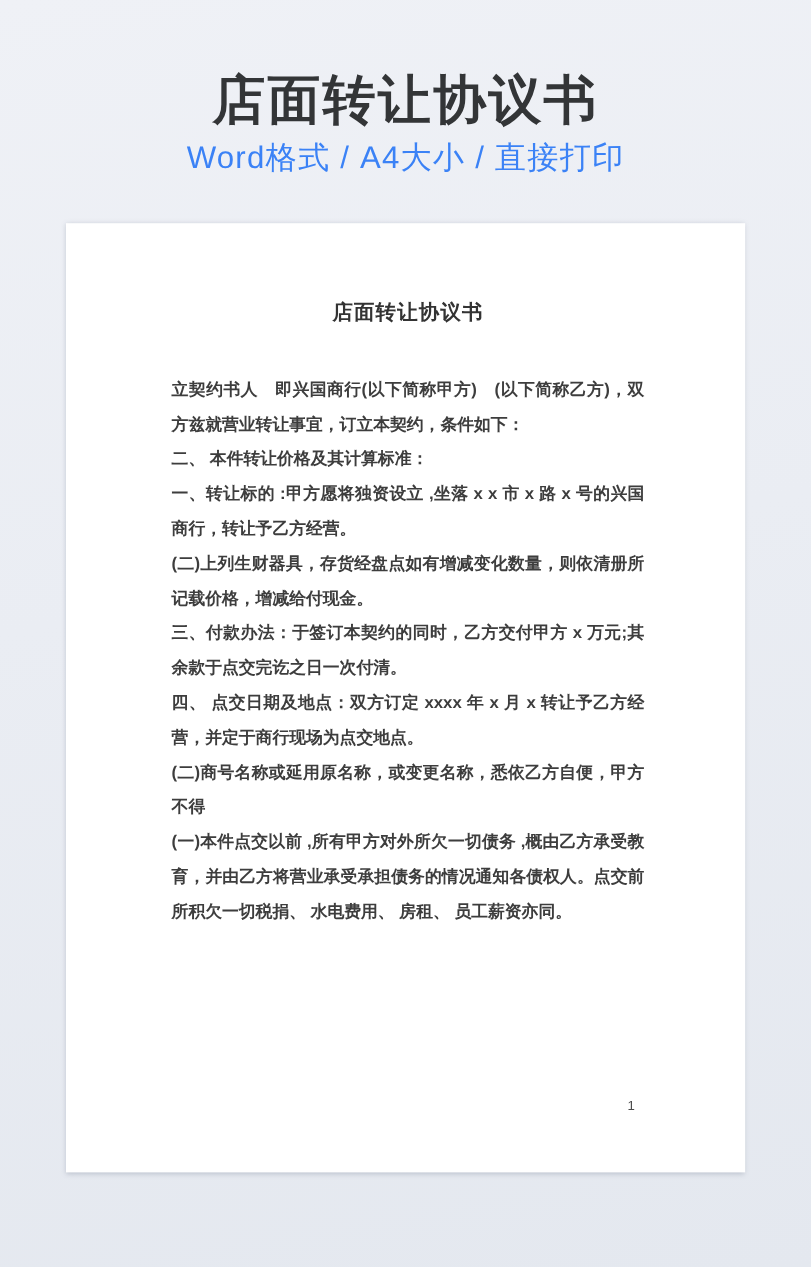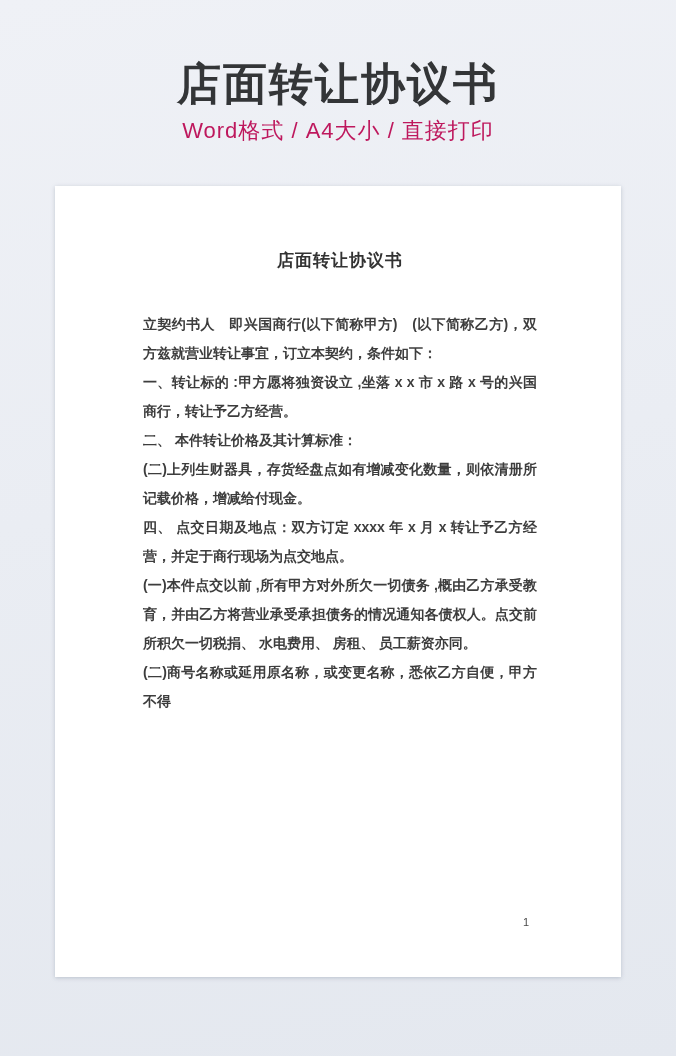--- a/index.html
+++ b/index.html
@@ -20,25 +20,25 @@
   .preview-header .main-title {
     margin: 0;
     font-size: 44px;
     line-height: 52px;
     font-weight: 700;
     letter-spacing: 2px;
     color: #333537;
   }
   .preview-header .sub-title {
     margin: 4px 0 0 0;
-    font-size: 22px;
+    font-size: 26px;
     line-height: 34px;
     font-weight: 400;
     letter-spacing: 1px;
-    color: #be185d;
+    color: #3b82f6;
   }
   .document-page {
     position: relative;
     width: 566px;
     height: 791px;
     margin: 38px auto 0 auto;
     background: #ffffff;
     box-shadow: 0 1px 4px rgba(110, 120, 140, 0.35);
     box-sizing: border-box;
     padding: 63px 84px 0 88px;
@@ -79,21 +79,22 @@
 
 <div class="preview-header">
   <h1 class="main-title">店面转让协议书</h1>
   <p class="sub-title">Word格式 / A4大小 / 直接打印</p>
 </div>
 
 <div class="document-page">
   <h2 class="doc-title">店面转让协议书</h2>
   <div class="doc-body">
       <p>立契约书人　即兴国商行(以下简称甲方)　(以下简称乙方)，双方兹就营业转让事宜，订立本契约，条件如下：</p>
+      <p>二、 本件转让价格及其计算标准：</p>
       <p>一、转让标的 :甲方愿将独资设立 ,坐落 x x 市 x 路 x 号的兴国商行，转让予乙方经营。</p>
-      <p>二、 本件转让价格及其计算标准：</p>
       <p>(二)上列生财器具，存货经盘点如有增减变化数量，则依清册所记载价格，增减给付现金。</p>
+      <p>三、付款办法：于签订本契约的同时，乙方交付甲方 x 万元;其余款于点交完讫之日一次付清。</p>
       <p>四、 点交日期及地点：双方订定 xxxx 年 x 月 x 转让予乙方经营，并定于商行现场为点交地点。</p>
+      <p>(二)商号名称或延用原名称，或变更名称，悉依乙方自便，甲方不得</p>
       <p>(一)本件点交以前 ,所有甲方对外所欠一切债务 ,概由乙方承受教育，并由乙方将营业承受承担债务的情况通知各债权人。点交前所积欠一切税捐、 水电费用、 房租、 员工薪资亦同。</p>
-      <p>(二)商号名称或延用原名称，或变更名称，悉依乙方自便，甲方不得</p>
     </div>
   <span class="page-number">1</span>
 </div>
 
 </body></html>

